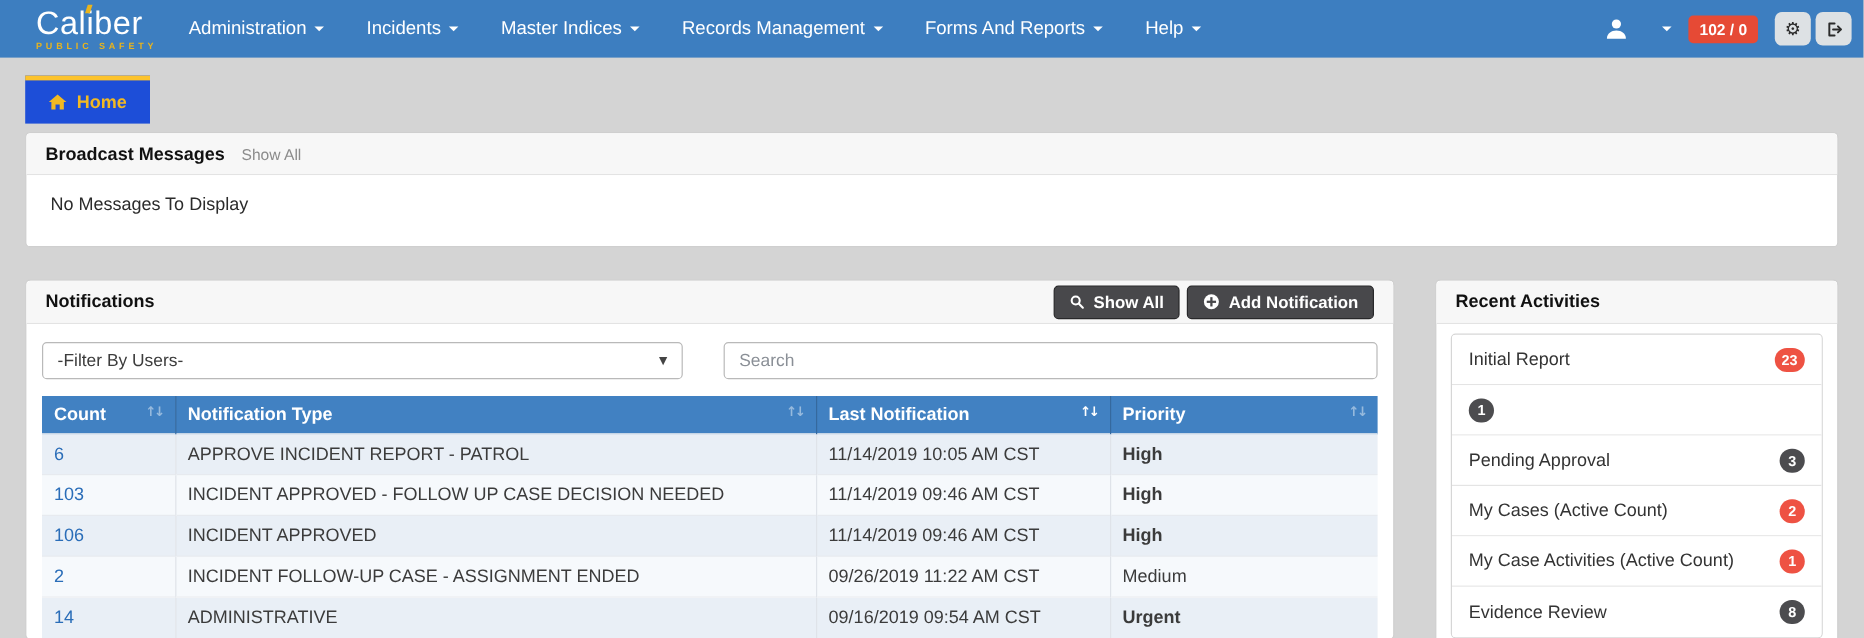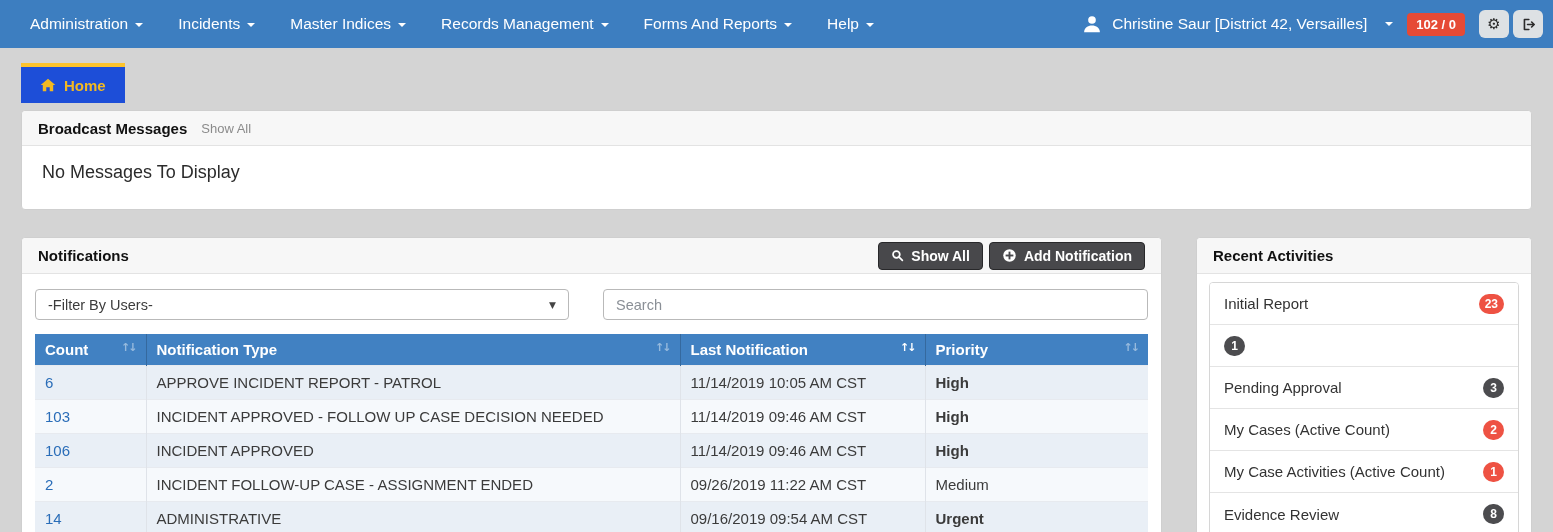--- a/index.html
+++ b/index.html
@@ -29,21 +29,21 @@
   .home-tab { display:inline-flex; align-items:center; gap:8px; background:#1d4ed8; border-top:4px solid #fdc32c; color:#f2b922; font-weight:bold; font-size:15px; height:40px; padding:0 19px; cursor:pointer; }
 
   
   .panel { background:#fff; border:1px solid #cfcfcf; border-radius:4px; }
   .panel-header { background:#f7f7f7; border-bottom:1px solid #e3e3e3; border-radius:4px 4px 0 0; display:flex; align-items:center; padding:0 16px; }
   .panel-title { font-size:15px; font-weight:bold; color:#111; }
 
   .broadcast { margin:7px 21px 0 21px; }
   .broadcast .panel-header { height:35px; }
   .showall-link { color:#8b8b8b; font-size:13px; margin-left:14px; cursor:pointer; }
-  .broadcast-body { padding:16px 20px 26px 20px; font-size:18px; color:#2b2b2b; }
+  .broadcast-body { padding:16px 20px 26px 20px; font-size:15px; color:#2b2b2b; }
 
   .main-row { display:flex; align-items:flex-start; margin:27px 21px 0 21px; gap:34px; }
 
   
   .notif-panel { width:1141px; }
   .notif-panel .panel-header { height:36px; }
   .header-buttons { margin-left:auto; display:flex; gap:6px; }
   .dark-btn { display:inline-flex; align-items:center; gap:7px; background:#48484b; color:#fff; font-family:"Liberation Sans", sans-serif; font-size:14px; font-weight:bold; border:1px solid #28282a; border-radius:4px; padding:4px 12px; height:28px; cursor:pointer; }
   .notif-body { padding:15px 13px 0 13px; }
   .filter-row { display:flex; gap:34px; margin-bottom:14px; }
@@ -74,36 +74,39 @@
   .activity-item { display:flex; align-items:center; justify-content:space-between; padding:0 14px; height:42px; background:#fff; border-bottom:1px solid #e4e4e4; font-size:15px; color:#333; cursor:pointer; }
   .activity-item:last-child { border-bottom:none; }
   .badge { min-width:21px; height:20px; border-radius:10px; padding:0 6px; display:inline-flex; align-items:center; justify-content:center; color:#fff; font-size:12px; font-weight:bold; }
   .badge-red { background:#ee5243; }
   .badge-dark { background:#4c4c4f; }
 </style>
 </head>
 <body>
 
 <div class="navbar">
+  <div class="logo">
+    <span class="logo-name">Cal<span class="logo-i">i</span>ber</span>
+    <span class="logo-tag">PUBLIC SAFETY</span>
+  </div>
   <div class="nav-menu">
     <span class="nav-item"><span>Administration</span><span class="caret"></span></span>
     <span class="nav-item"><span>Incidents</span><span class="caret"></span></span>
     <span class="nav-item"><span>Master Indices</span><span class="caret"></span></span>
     <span class="nav-item"><span>Records Management</span><span class="caret"></span></span>
     <span class="nav-item"><span>Forms And Reports</span><span class="caret"></span></span>
     <span class="nav-item"><span>Help</span><span class="caret"></span></span>
   </div>
   <div class="nav-right">
     <span class="user-icon">
       <svg viewBox="0 0 24 24" width="20" height="20" fill="#fff">
           <circle cx="12" cy="7.2" r="4.6"></circle>
           <path d="M2.5 22c0-5.2 4.4-8.2 9.5-8.2s9.5 3 9.5 8.2z"></path>
         </svg>
     </span>
-    <span class="user-name">Christine Saur [District 42, Versailles]</span>
     <span class="caret user-caret"></span>
     <span class="count-pill">102 / 0</span>
     <button class="icon-btn">
       <span class="gear-glyph">⚙</span>
     </button>
     <button class="icon-btn">
       <svg viewBox="0 0 24 24" width="15" height="15" fill="none" stroke="#2b2b2b" stroke-width="2.6" stroke-linecap="round" stroke-linejoin="round">
           <path d="M12.5 4H5.5v16h7"></path>
           <path d="M10.5 12h10"></path>
           <path d="M17 8l4 4-4 4"></path>

